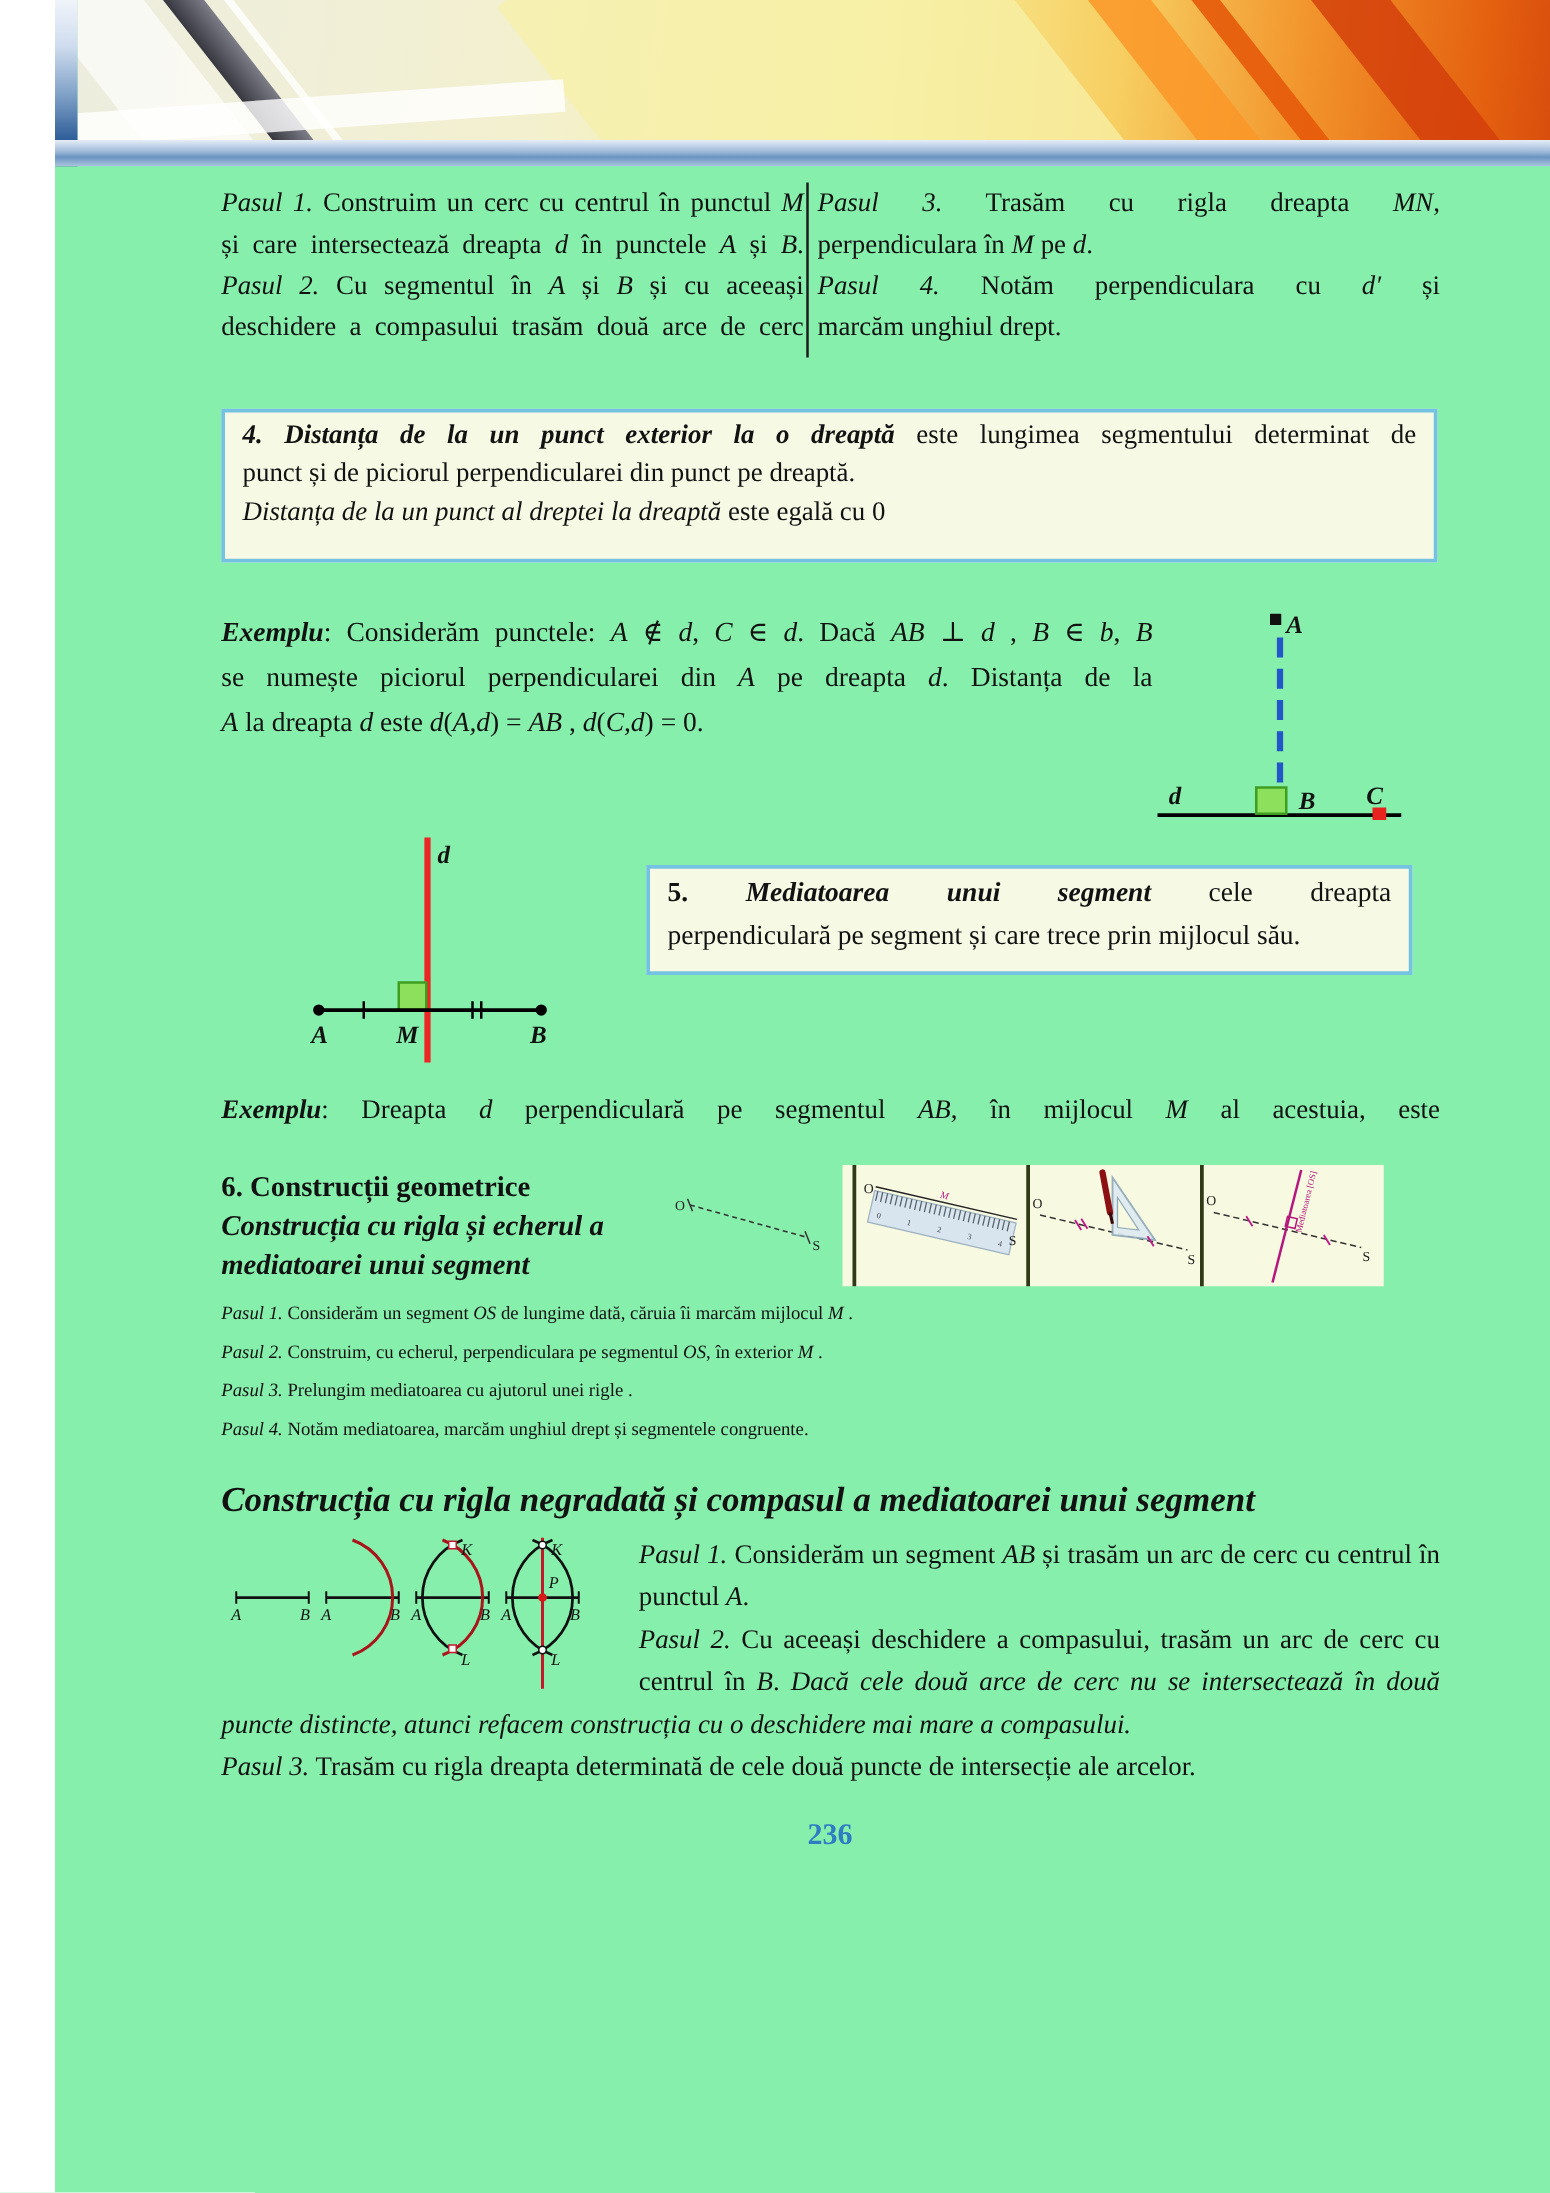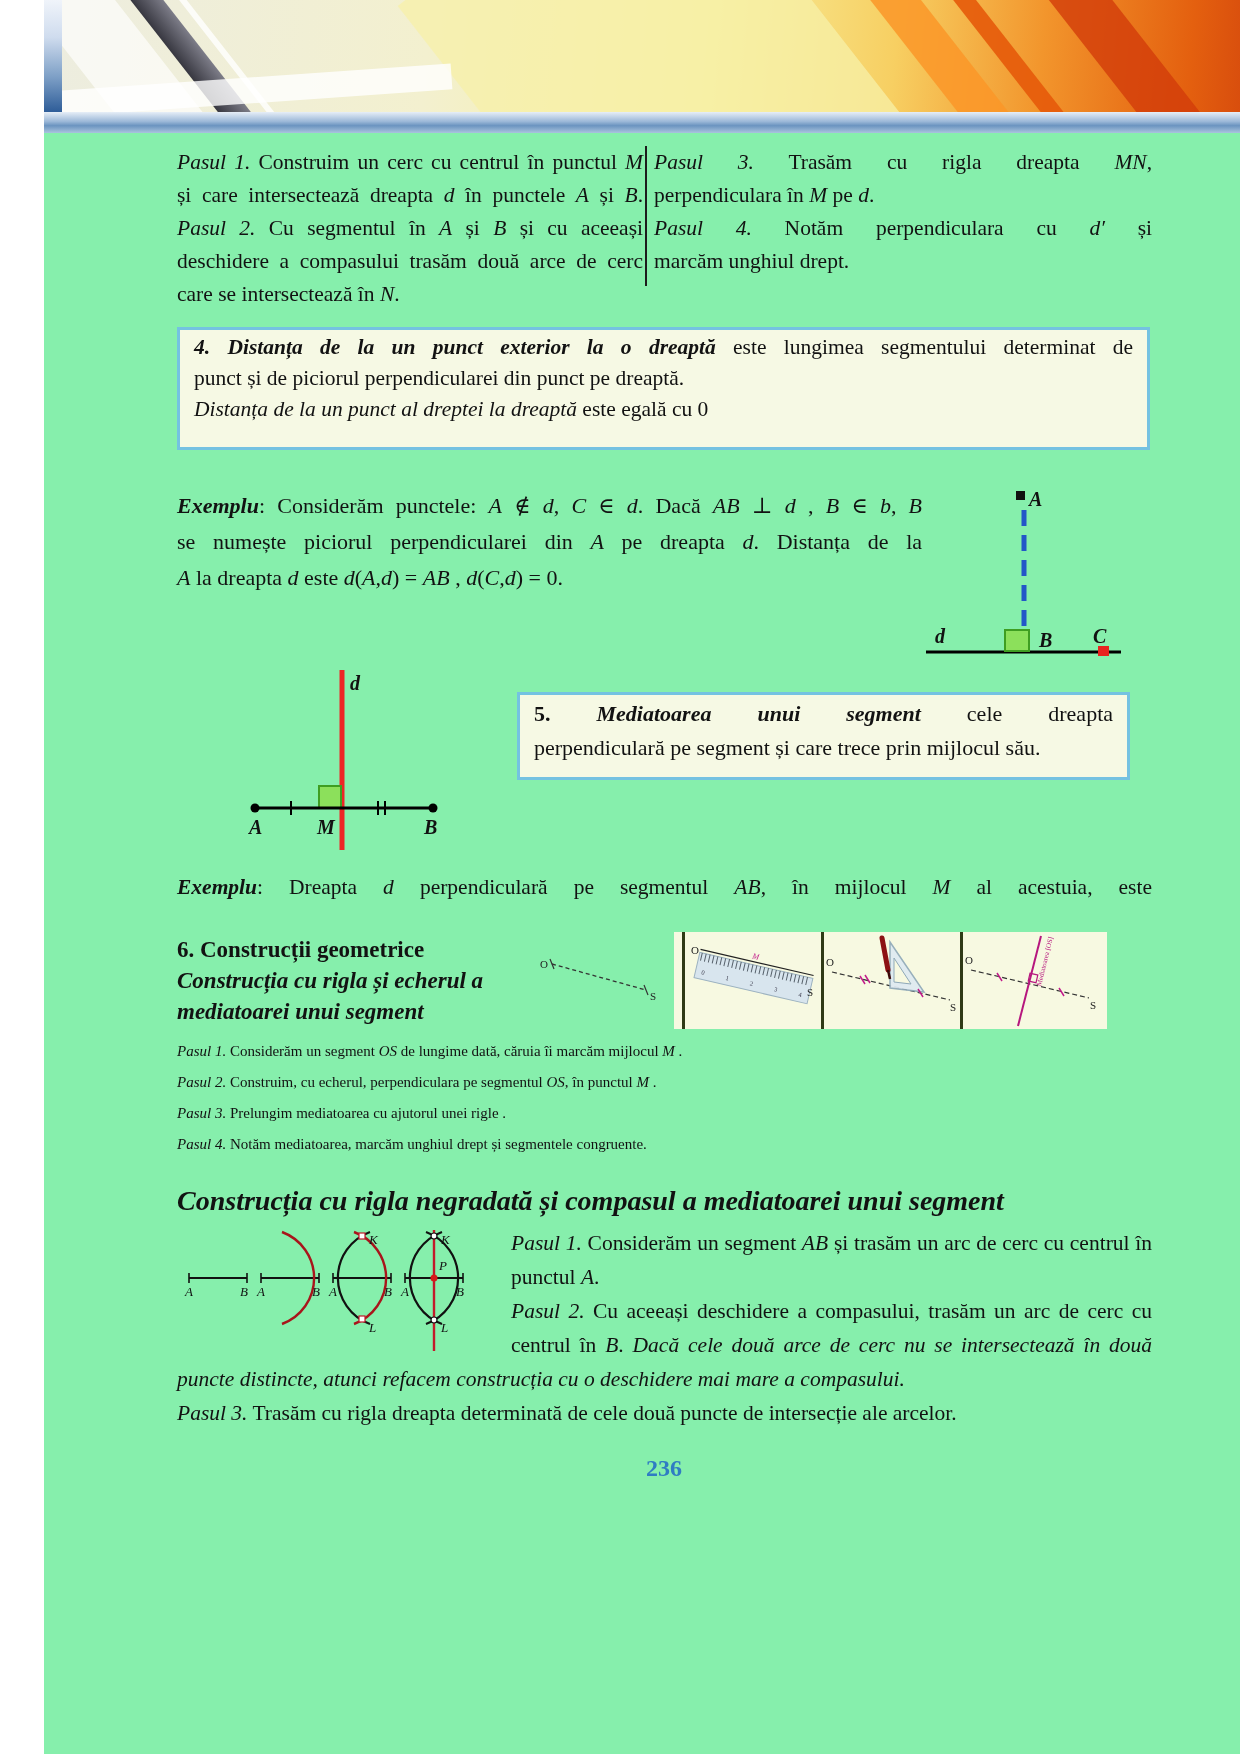--- a/index.html
+++ b/index.html
@@ -75,21 +75,20 @@
     </div>
     <div class="abs hdr-bar"></div>
     <div class="abs hdr-strip"></div>
   </div>
 
   <div class="abs col-left">
     <p class="colline jl"><span class="seg-i">Pasul 1.</span><span> Construim un cerc cu centrul în punctul </span><span class="seg-i">M</span></p>
     <p class="colline jl"><span>și care intersectează dreapta </span><span class="seg-i">d</span><span> în punctele </span><span class="seg-i">A</span><span> și </span><span class="seg-i">B</span><span>.</span></p>
     <p class="colline jl"><span class="seg-i">Pasul 2.</span><span> Cu segmentul în </span><span class="seg-i">A</span><span> și </span><span class="seg-i">B</span><span> și cu aceeași</span></p>
     <p class="colline jl"><span>deschidere a compasului trasăm două arce de cerc</span></p>
-    <p class="colline"><span>care se intersectează în </span><span class="seg-i">N</span><span>.</span></p>
   </div>
   <div class="abs divider"></div>
   <div class="abs col-right">
     <p class="colline jl"><span class="seg-i">Pasul 3.</span><span> Trasăm cu rigla dreapta </span><span class="seg-i">MN</span><span>,</span></p>
     <p class="colline"><span>perpendiculara în </span><span class="seg-i">M</span><span> pe </span><span class="seg-i">d</span><span>.</span></p>
     <p class="colline jl"><span class="seg-i">Pasul 4.</span><span> Notăm perpendiculara cu </span><span class="seg-i">d′</span><span> și</span></p>
     <p class="colline"><span>marcăm unghiul drept.</span></p>
   </div>
 
   <div class="abs defbox box4">
@@ -190,21 +189,21 @@
       <line x1="96" y1="56" x2="101" y2="64" stroke="#c21a8a" stroke-width="1.5"></line>
       <line x1="78" y1="4" x2="55" y2="94" stroke="#b6177e" stroke-width="2"></line>
       <rect x="66" y="42" width="8" height="8" fill="none" stroke="#b6177e" stroke-width="1.2" transform="rotate(13 70 46)"></rect>
       <text x="84" y="30" font-size="7" fill="#b6177e" text-anchor="middle" transform="rotate(-76 84 30)">Mediatoarea [OS]</text>
       <text class="plabel" x="127" y="77">S</text>
     </svg>
   </div>
 
   <div class="abs steps6">
     <p><span class="seg-i">Pasul 1.</span><span> Considerăm un segment </span><span class="seg-i">OS</span><span> de lungime dată, căruia îi marcăm mijlocul </span><span class="seg-i">M</span><span> .</span></p>
-    <p><span class="seg-i">Pasul 2.</span><span> Construim, cu echerul, perpendiculara pe segmentul </span><span class="seg-i">OS</span><span>, în punctul </span><span class="seg-i">M</span><span> .</span></p>
+    <p><span class="seg-i">Pasul 2.</span><span> Construim, cu echerul, perpendiculara pe segmentul </span><span class="seg-i">OS</span><span>, în exterior </span><span class="seg-i">M</span><span> .</span></p>
     <p><span class="seg-i">Pasul 3.</span><span> Prelungim mediatoarea cu ajutorul unei rigle .</span></p>
     <p><span class="seg-i">Pasul 4.</span><span> Notăm mediatoarea, marcăm unghiul drept și segmentele congruente.</span></p>
   </div>
 
   <div class="abs compass">
     <div class="compass-title">Construcția cu rigla negradată și compasul a mediatoarei unui segment</div>
 
     <svg class="minifig" viewBox="0 0 310 124">
 
       <g>

